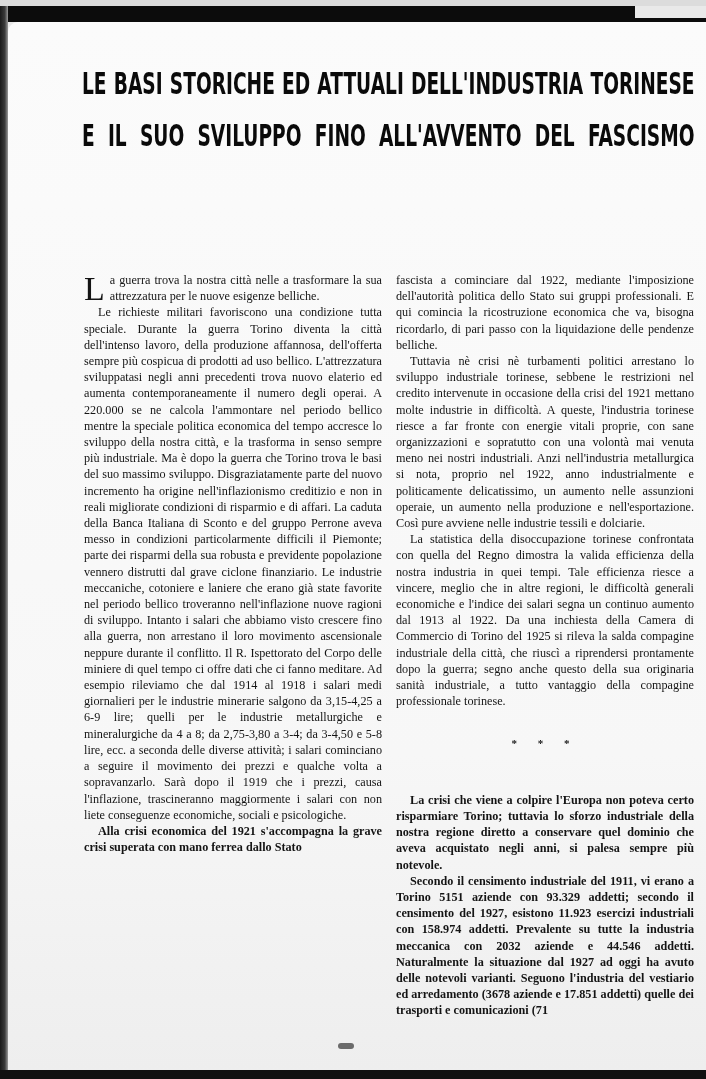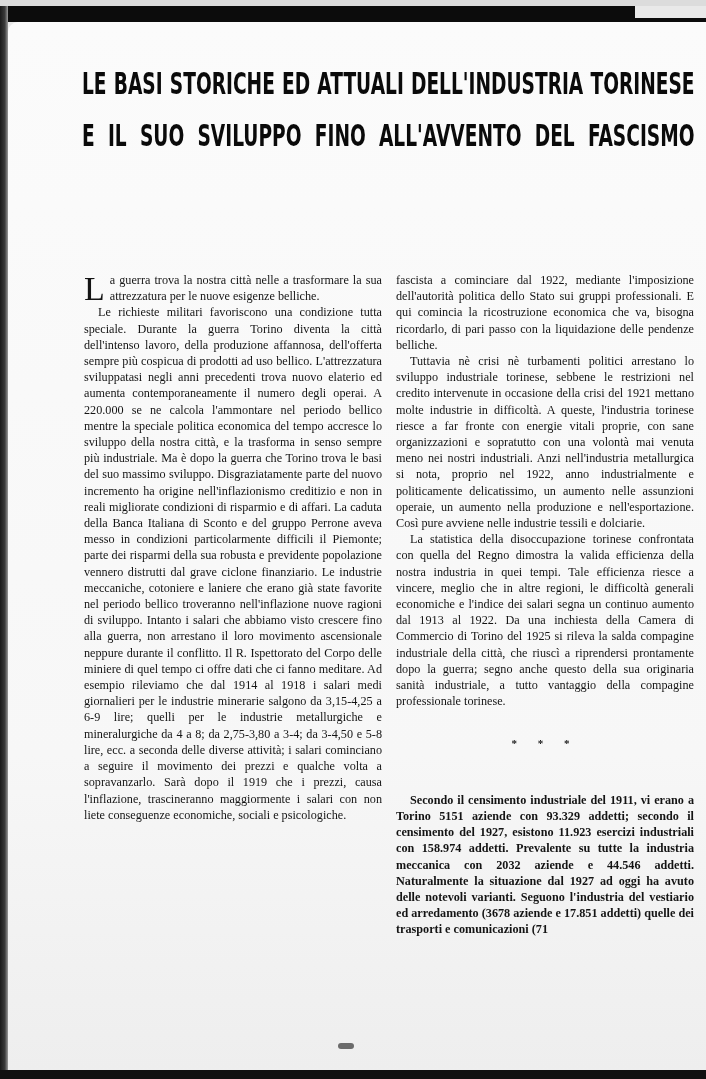--- a/index.html
+++ b/index.html
@@ -113,25 +113,27 @@
 <div class="page"></div>
 
 <h1 class="title">
   <span class="line">LE BASI STORICHE ED ATTUALI DELL'INDUSTRIA TORINESE</span>
   <span class="line">E IL SUO SVILUPPO FINO ALL'AVVENTO DEL FASCISMO</span>
 </h1>
 
 <div class="col col-left">
   <p class="first"><span class="dropcap">L</span><span>a guerra trova la nostra città nelle a trasformare la sua attrezzatura per le nuove esigenze belliche.</span></p>
   <p>Le richieste militari favoriscono una condizione tutta speciale. Durante la guerra Torino diventa la città dell'intenso lavoro, della produzione affannosa, dell'offerta sempre più cospicua di prodotti ad uso bellico. L'attrezzatura sviluppatasi negli anni precedenti trova nuovo elaterio ed aumenta contemporaneamente il numero degli operai. A 220.000 se ne calcola l'ammontare nel periodo bellico mentre la speciale politica economica del tempo accresce lo sviluppo della nostra città, e la trasforma in senso sempre più industriale. Ma è dopo la guerra che Torino trova le basi del suo massimo sviluppo. Disgraziatamente parte del nuovo incremento ha origine nell'inflazionismo creditizio e non in reali migliorate condizioni di risparmio e di affari. La caduta della Banca Italiana di Sconto e del gruppo Perrone aveva messo in condizioni particolarmente difficili il Piemonte; parte dei risparmi della sua robusta e previdente popolazione vennero distrutti dal grave ciclone finanziario. Le industrie meccaniche, cotoniere e laniere che erano già state favorite nel periodo bellico troveranno nell'inflazione nuove ragioni di sviluppo. Intanto i salari che abbiamo visto crescere fino alla guerra, non arrestano il loro movimento ascensionale neppure durante il conflitto. Il R. Ispettorato del Corpo delle miniere di quel tempo ci offre dati che ci fanno meditare. Ad esempio rileviamo che dal 1914 al 1918 i salari medi giornalieri per le industrie minerarie salgono da 3,15-4,25 a 6-9 lire; quelli per le industrie metallurgiche e mineralurgiche da 4 a 8; da 2,75-3,80 a 3-4; da 3-4,50 e 5-8 lire, ecc. a seconda delle diverse attività; i salari cominciano a seguire il movimento dei prezzi e qualche volta a sopravanzarlo. Sarà dopo il 1919 che i prezzi, causa l'inflazione, trascineranno maggiormente i salari con non liete conseguenze economiche, sociali e psicologiche.</p>
+  <p class="bold">Alla crisi economica del 1921 s'accompagna la grave crisi superata con mano ferrea dallo Stato</p>
 </div>
 
 <div class="col col-right">
   <p class="first">fascista a cominciare dal 1922, mediante l'imposizione dell'autorità politica dello Stato sui gruppi professionali. E qui comincia la ricostruzione economica che va, bisogna ricordarlo, di pari passo con la liquidazione delle pendenze belliche.</p>
   <p>Tuttavia nè crisi nè turbamenti politici arrestano lo sviluppo industriale torinese, sebbene le restrizioni nel credito intervenute in occasione della crisi del 1921 mettano molte industrie in difficoltà. A queste, l'industria torinese riesce a far fronte con energie vitali proprie, con sane organizzazioni e sopratutto con una volontà mai venuta meno nei nostri industriali. Anzi nell'industria metallurgica si nota, proprio nel 1922, anno industrialmente e politicamente delicatissimo, un aumento nelle assunzioni operaie, un aumento nella produzione e nell'esportazione. Così pure avviene nelle industrie tessili e dolciarie.</p>
   <p>La statistica della disoccupazione torinese confrontata con quella del Regno dimostra la valida efficienza della nostra industria in quei tempi. Tale efficienza riesce a vincere, meglio che in altre regioni, le difficoltà generali economiche e l'indice dei salari segna un continuo aumento dal 1913 al 1922. Da una inchiesta della Camera di Commercio di Torino del 1925 si rileva la salda compagine industriale della città, che riuscì a riprendersi prontamente dopo la guerra; segno anche questo della sua originaria sanità industriale, a tutto vantaggio della compagine professionale torinese.</p>
   <p class="asterisks">* * *</p>
+  <p class="bold">La crisi che viene a colpire l'Europa non poteva certo risparmiare Torino; tuttavia lo sforzo industriale della nostra regione diretto a conservare quel dominio che aveva acquistato negli anni, si palesa sempre più notevole.</p>
   <p class="bold">Secondo il censimento industriale del 1911, vi erano a Torino 5151 aziende con 93.329 addetti; secondo il censimento del 1927, esistono 11.923 esercizi industriali con 158.974 addetti. Prevalente su tutte la industria meccanica con 2032 aziende e 44.546 addetti. Naturalmente la situazione dal 1927 ad oggi ha avuto delle notevoli varianti. Seguono l'industria del vestiario ed arredamento (3678 aziende e 17.851 addetti) quelle dei trasporti e comunicazioni (71</p>
 </div>
 
 <div class="page-number">46</div>
 <div class="smudge"></div>
 <div class="bottom-bar"></div>
 
 </body></html>

